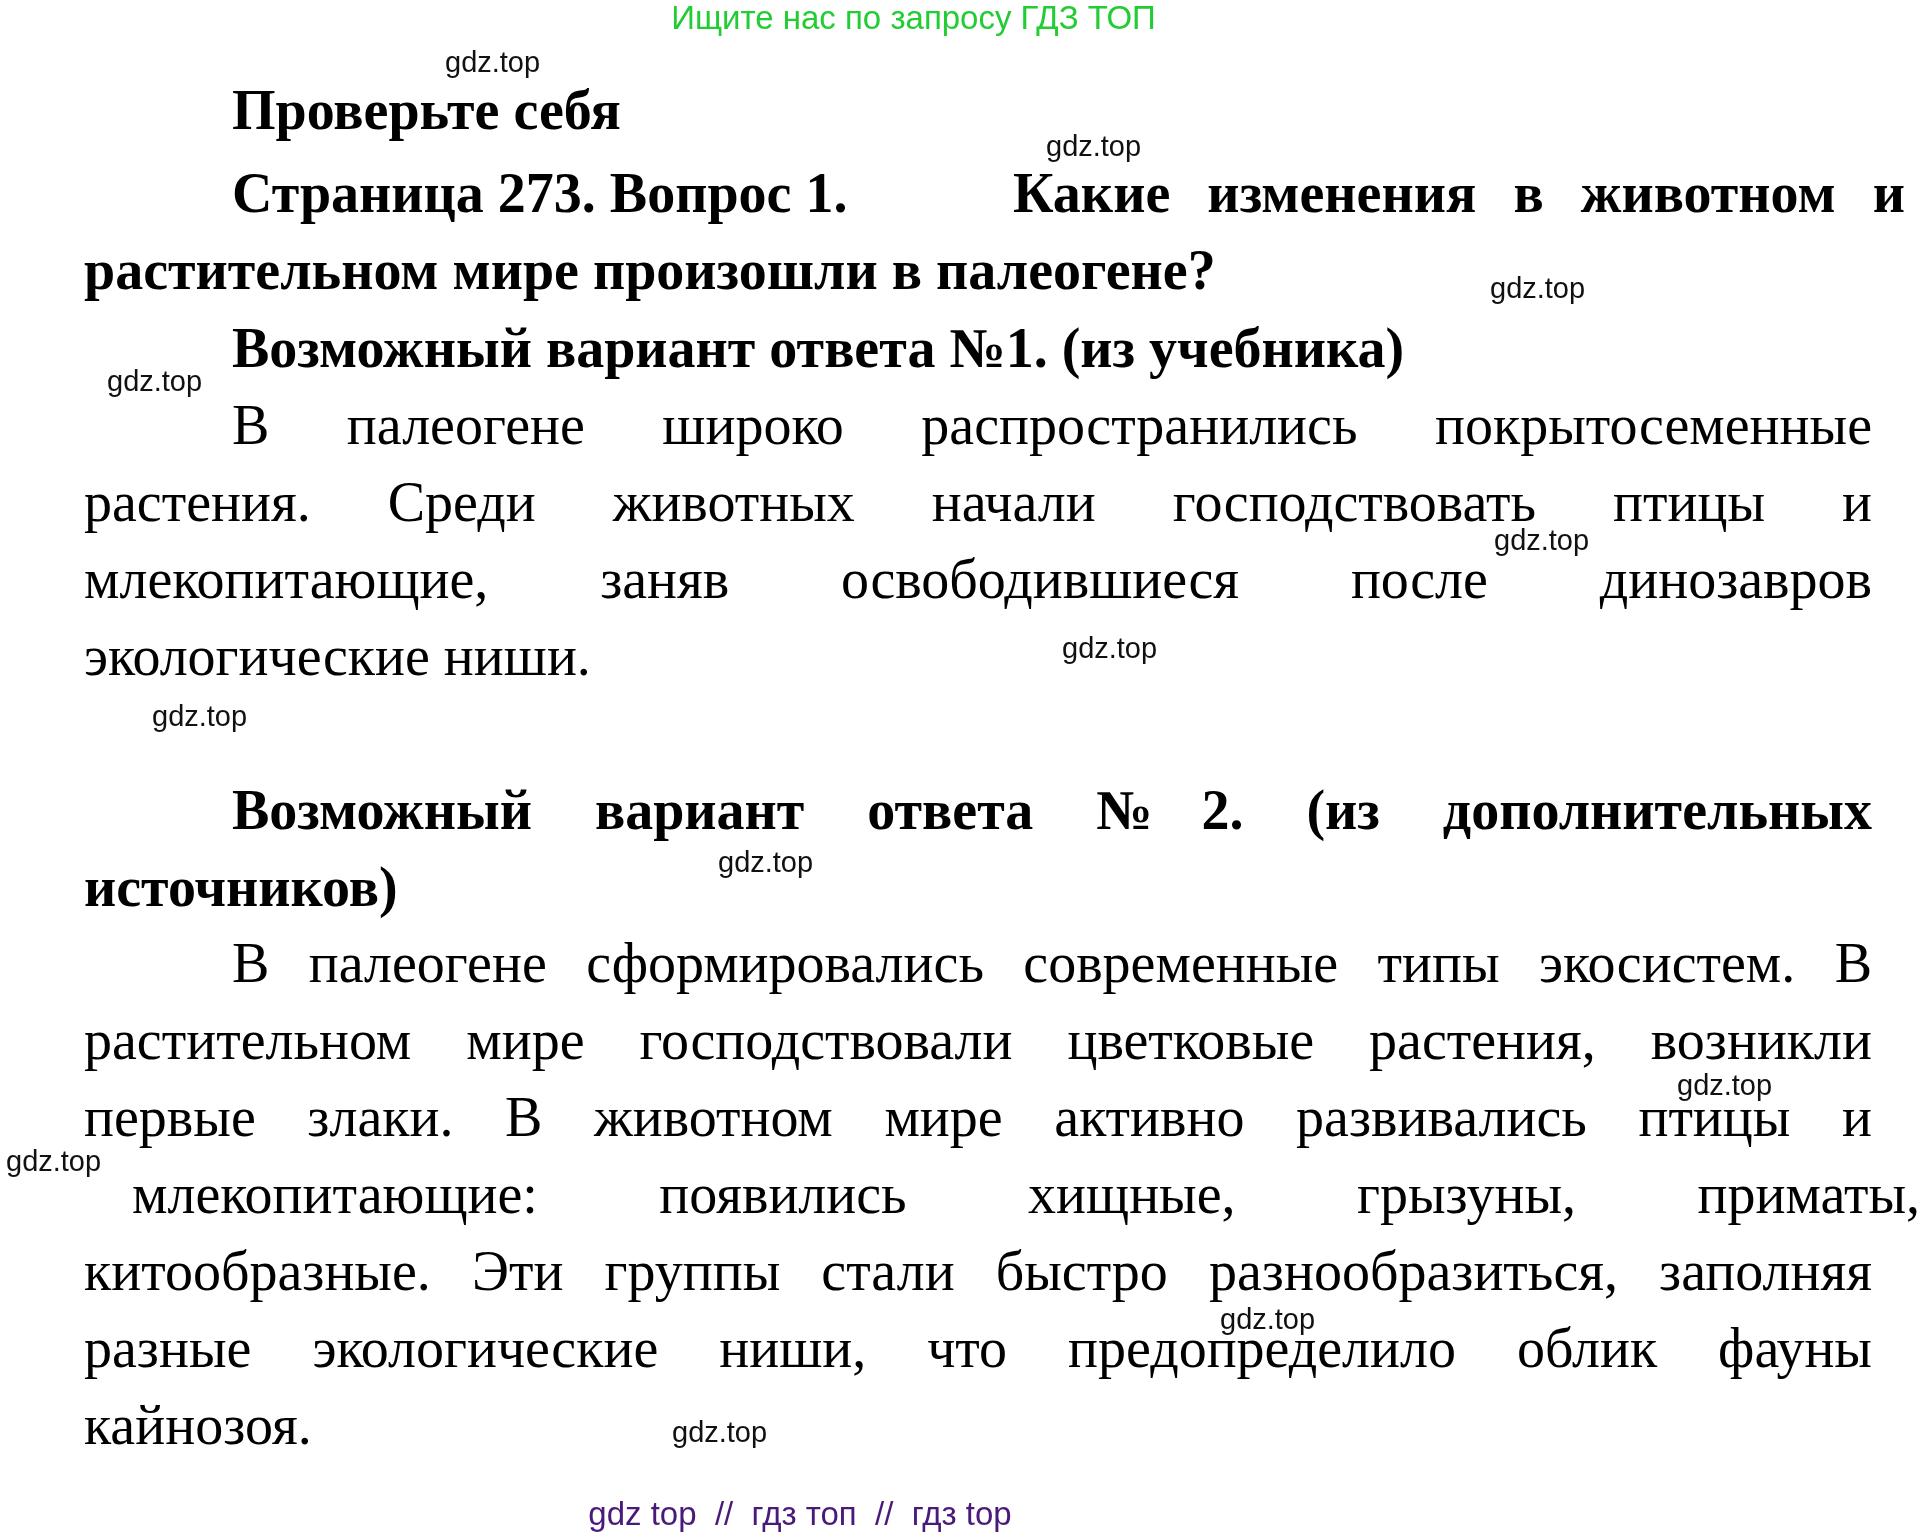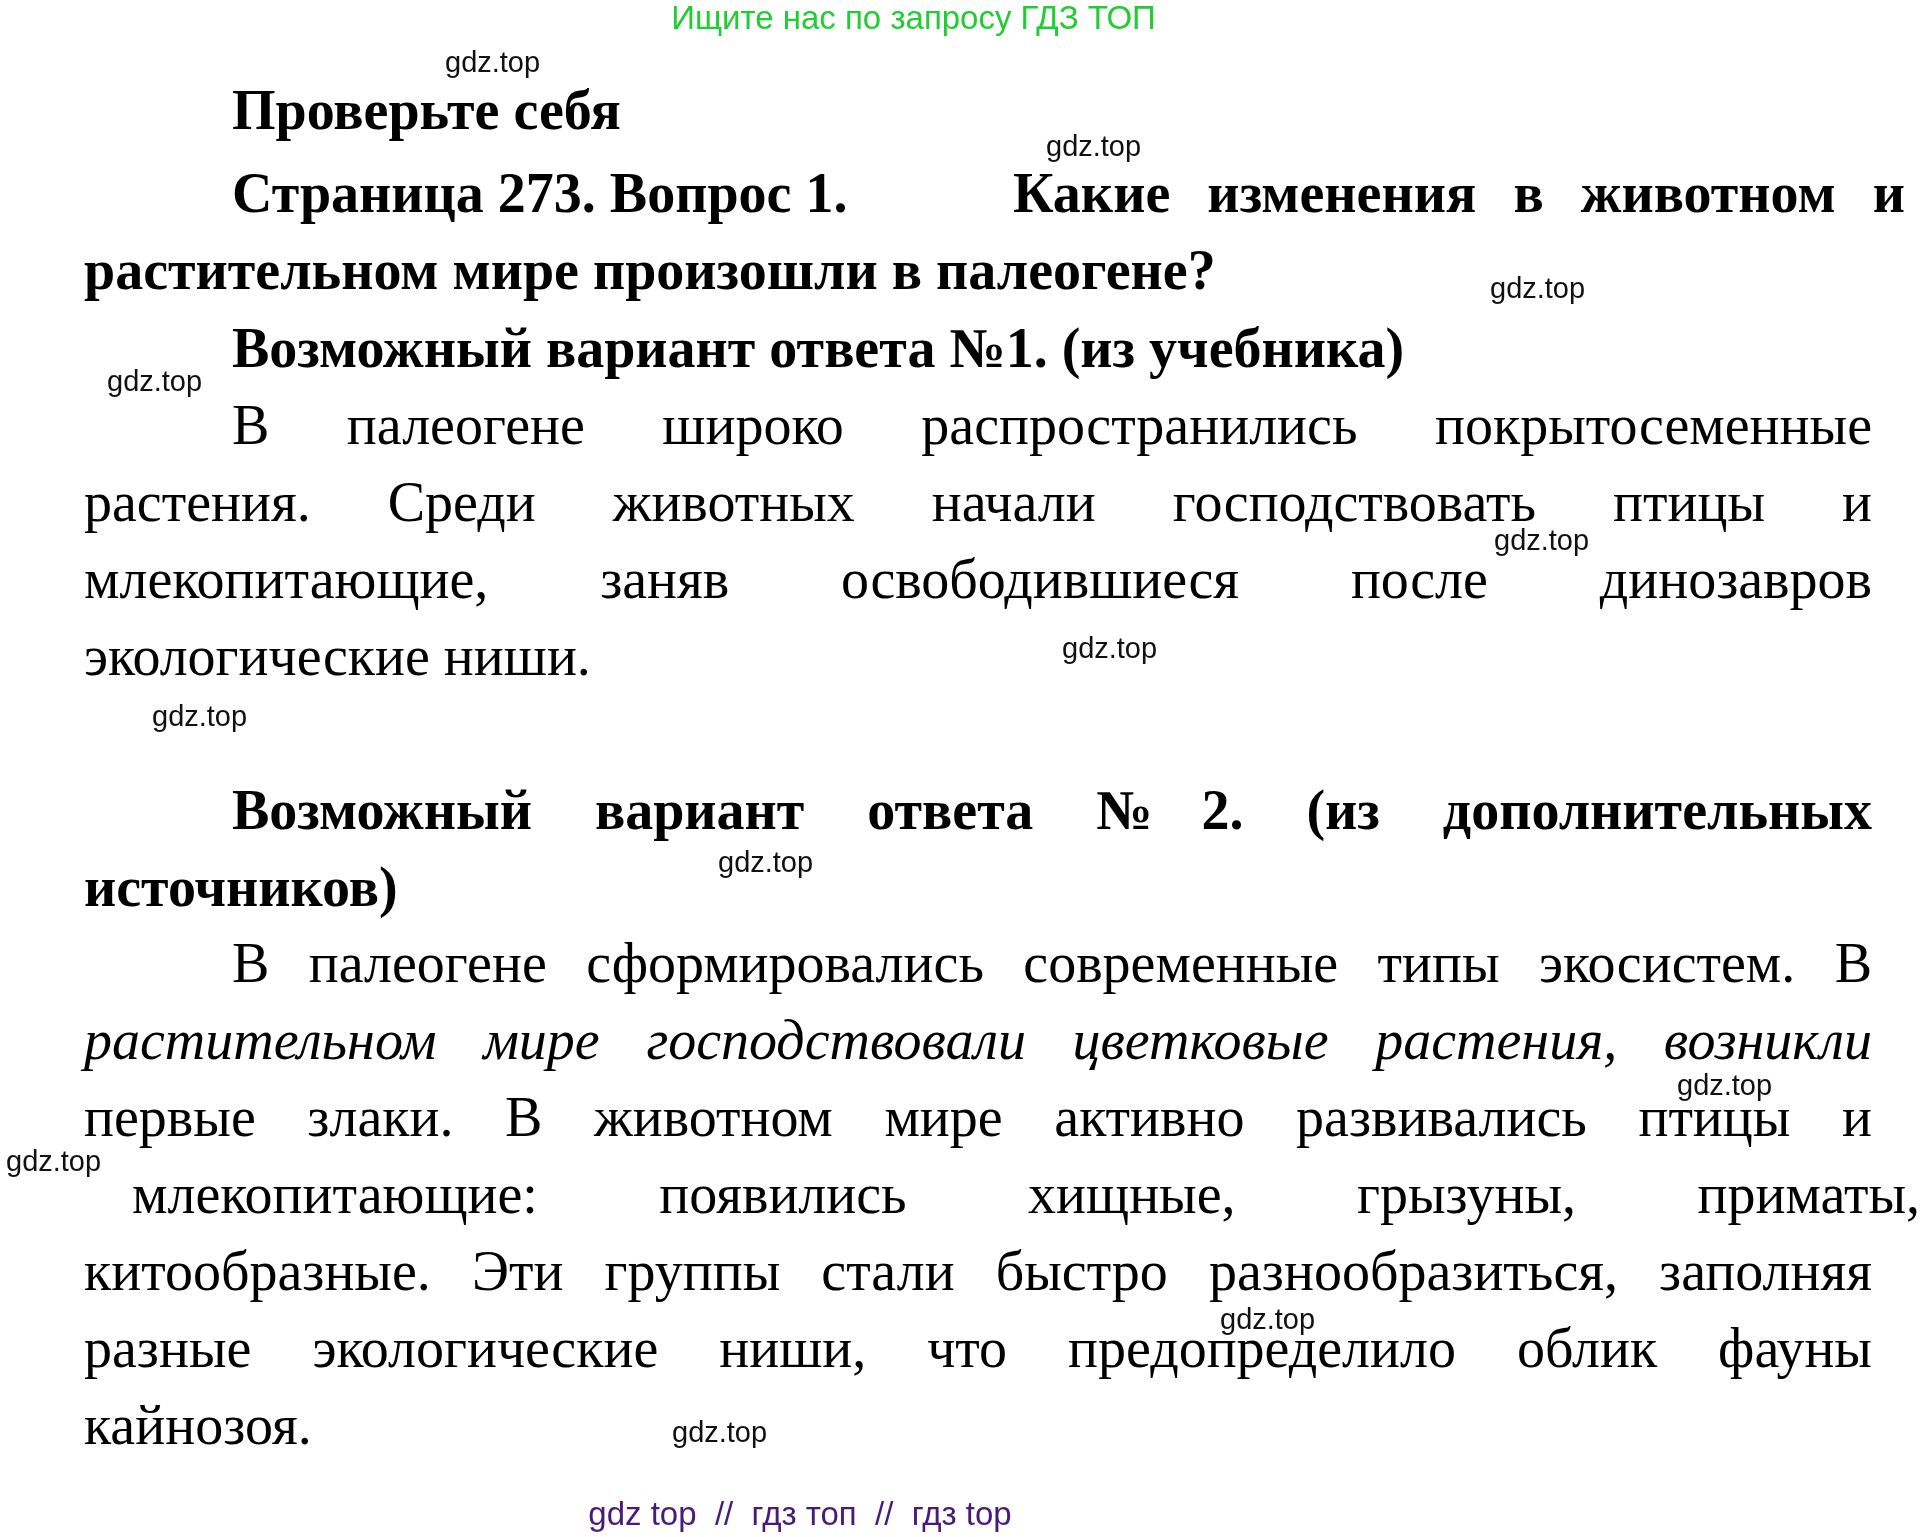--- a/index.html
+++ b/index.html
@@ -42,21 +42,21 @@
 
 <div class="line b" style="left:232px; top:318px;">Возможный вариант ответа №1. (из учебника)</div>
 <div class="line j ind" style="top:395px;">В палеогене широко распространились покрытосеменные</div>
 <div class="line j" style="top:472px;">растения. Среди животных начали господствовать птицы и</div>
 <div class="line j" style="top:549px;">млекопитающие, заняв освободившиеся после динозавров</div>
 <div class="line" style="top:626px;">экологические ниши.</div>
 
 <div class="line b j ind" style="top:780px;">Возможный вариант ответа №2. (из дополнительных</div>
 <div class="line b" style="top:857px;">источников)</div>
 <div class="line j ind" style="top:933px;">В палеогене сформировались современные типы экосистем. В</div>
-<div class="line j" style="top:1010px;font-style:italic;">растительном мире господствовали цветковые растения, возникли</div>
+<div class="line j" style="top:1010px;">растительном мире господствовали цветковые растения, возникли</div>
 <div class="line j" style="top:1087px;">первые злаки. В животном мире активно развивались птицы и</div>
 <div class="line j" style="top:1164px;margin-left:48px;">млекопитающие: появились хищные, грызуны, приматы,</div>
 <div class="line j" style="top:1241px;">китообразные. Эти группы стали быстро разнообразиться, заполняя</div>
 <div class="line j" style="top:1318px;">разные экологические ниши, что предопределило облик фауны</div>
 <div class="line" style="top:1395px;">кайнозоя.</div>
 
 <div class="wm" style="left:445px; top:46px;">gdz.top</div>
 <div class="wm" style="left:1046px; top:130px;">gdz.top</div>
 <div class="wm" style="left:1490px; top:272px;">gdz.top</div>
 <div class="wm" style="left:107px; top:365px;">gdz.top</div>

